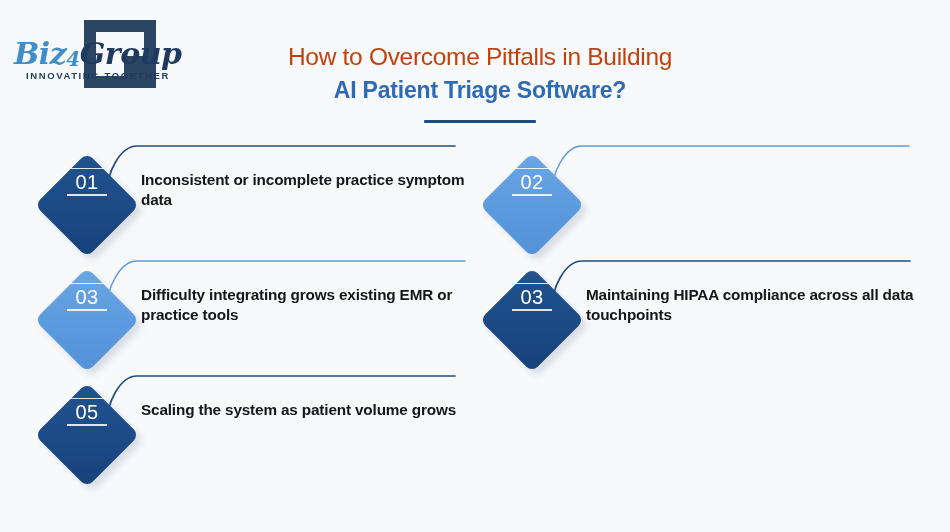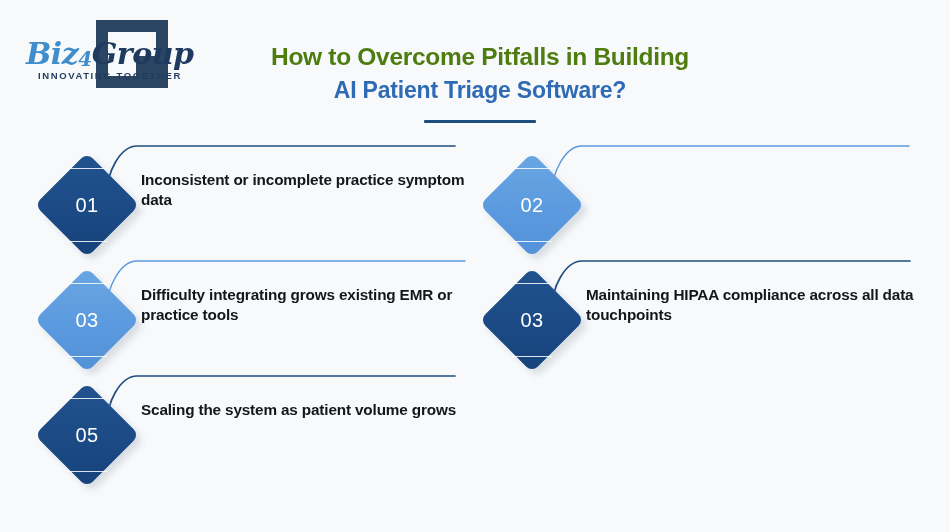--- a/index.html
+++ b/index.html
@@ -12,21 +12,21 @@
 
   #canvas {
     position:relative;
     width:950px; height:532px;
     background:#f7f9fb;
     overflow:hidden;
   }
 
   
   #logo {
-    position:absolute; left:26px; top:18px;
+    position:absolute; left:14px; top:18px;
     width:160px; height:72px;
   }
   #logo-emblem {
     position:absolute; left:70px; top:2px;
     width:72px; height:68px;
     background:#2b4663;
   }
   #logo-emblem-notch {
     position:absolute; left:82px; top:14px;
     width:48px; height:44px;
@@ -61,22 +61,22 @@
   }
 
   
   #title-block {
     position:absolute; left:230px; top:40px;
     width:500px;
     text-align:center;
   }
   #title-line1 {
     font-size:24.5px;
-    font-weight:700;
-    color:#4d7c0f;
+    font-weight:400;
+    color:#c2410c;
     letter-spacing:-0.3px;
     line-height:1.35;
     white-space:nowrap;
   }
   #title-line2 {
     font-size:23px;
     font-weight:700;
     color:#2f6ab5;
     letter-spacing:-0.2px;
     line-height:1.5;
@@ -116,21 +116,21 @@
     transform:rotate(45deg);
     border-radius:8px;
   }
   .diamond.dark  { background:linear-gradient(135deg,#22538f 0%,#1b4a85 55%,#17427a 100%); }
   .diamond.light { background:linear-gradient(135deg,#6aa6e4 0%,#5b9ade 55%,#5391d8 100%); }
 
   .diamond-num {
     position:absolute; left:0px; top:0px;
     width:74px; height:74px;
     display:flex; flex-direction:column;
-    align-items:center; justify-content:space-between;
+    align-items:center; justify-content:flex-start;
     color:#ffffff;
     font-size:20px;
     font-weight:400;
     letter-spacing:0.5px;
   }
   .num-rule {
     width:40px; height:1.4px;
     background:rgba(255,255,255,0.85);
   }
   .num-text { padding:2.5px 0; line-height:1; }

